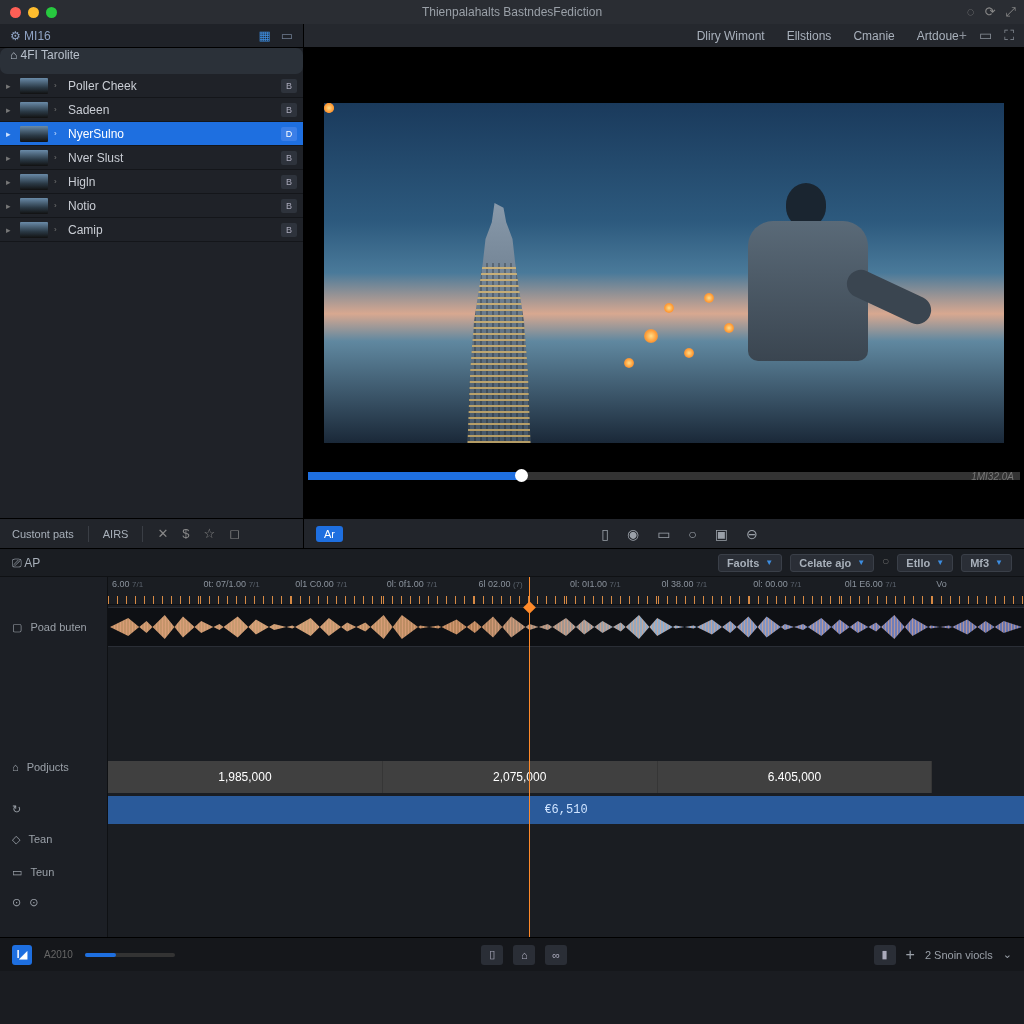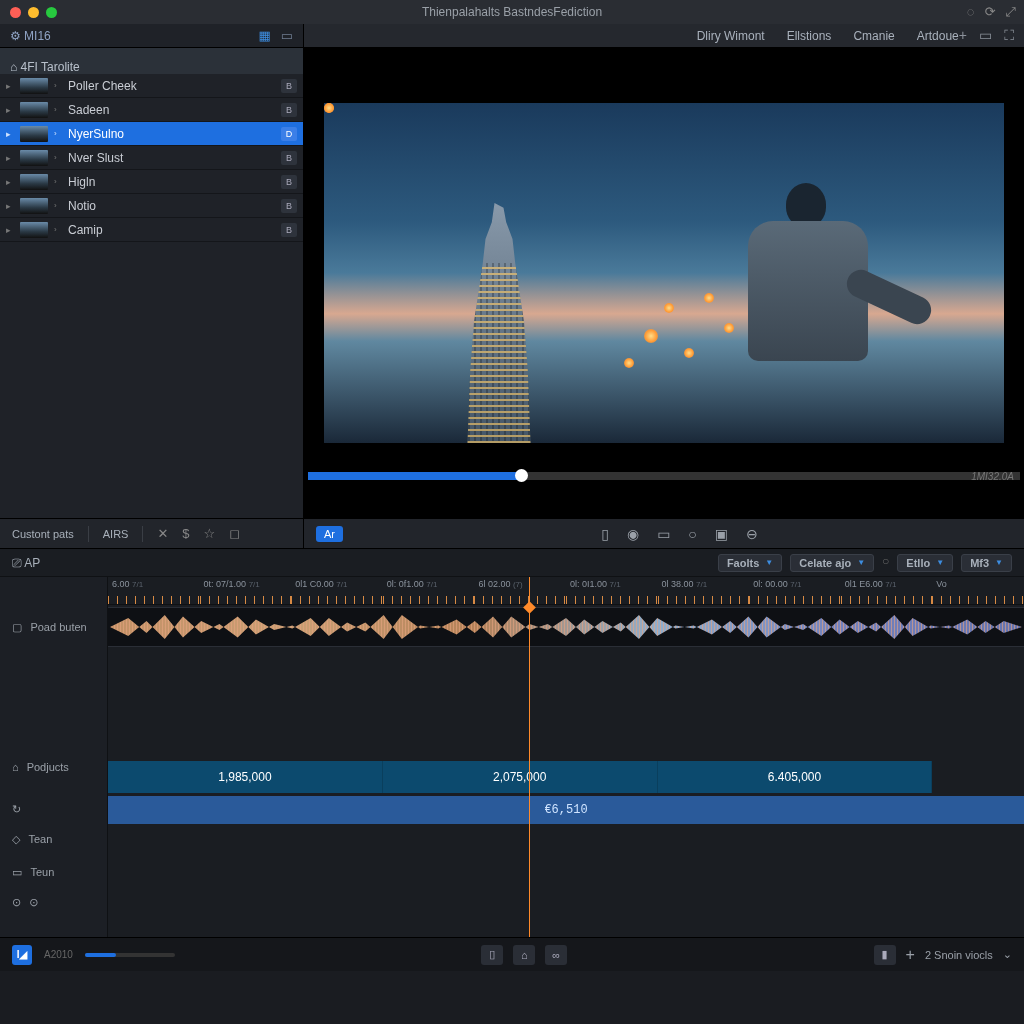--- a/index.html
+++ b/index.html
@@ -9,21 +9,21 @@
 .tl { width:11px; height:11px; border-radius:50%; }
 .tl.red{background:#ff5f56;} .tl.yellow{background:#ffbd2e;} .tl.green{background:#27c93f;}
 .titlebar-title { position:absolute; left:50%; transform:translateX(-50%); color:#9aa0a8; font-size:12px; }
 .titlebar-icons { position:absolute; right:8px; display:flex; gap:10px; color:#888; font-size:13px;}
 .row { display:flex; }
 .left-col { width:304px; background:#1f2228; border-right:1px solid #000; display:flex; flex-direction:column; }
 .right-col { flex:1; display:flex; flex-direction:column; background:#0c0d10; }
 .left-tabs { height:24px; display:flex; align-items:center; justify-content:space-between; padding:0 10px; border-bottom:1px solid #000;}
 .left-tabs .lab { color:#8fa3c4; font-size:12px;}
 .left-tabs .icns { display:flex; gap:10px; font-size:13px; color:#6f7d91;}
-.left-header { height:26px; background:#2b3139; display:flex; align-items:flex-end; padding:0 10px; color:#b8c0cb; font-size:12px; gap:6px;}
+.left-header { height:26px; background:#2b3139; display:flex; align-items:flex-start; padding:0 10px; color:#b8c0cb; font-size:12px; gap:6px;border-radius:7px;}
 .clip-list { }
 .clip-row { height:24px; display:flex; align-items:center; padding:0 6px; gap:6px; border-bottom:1px solid #14161a; cursor:pointer; }
 .clip-row.selected { background:#1e6fe0; color:#fff; }
 .clip-row .arrow { width:8px; color:#777; font-size:9px;}
 .clip-row.selected .arrow { color:#cde1ff; }
 .thumb { width:28px; height:16px; background:linear-gradient(180deg,#6a8ba8 0%,#2a3945 60%,#111 100%); border-radius:1px; flex-shrink:0;}
 .chev { width:8px; color:#777; font-size:8px;}
 .clip-row.selected .chev{ color:#cde1ff;}
 .clip-name { flex:1; font-size:12px; }
 .badge { width:16px; height:14px; background:#2e333c; color:#aab; font-size:9px; display:flex; align-items:center; justify-content:center; border-radius:2px;}
@@ -77,21 +77,21 @@
   linear-gradient(90deg,#d8a070 0%,#e0b080 20%,#c89060 40%,#a0c0e0 60%,#8090d0 80%,#7080c0 100%);
   opacity:0.9; clip-path:polygon(0 50%,2% 20%,4% 70%,6% 10%,8% 85%,10% 30%,12% 60%,14% 15%,16% 75%,18% 40%,20% 55%,22% 20%,24% 80%,26% 35%,28% 65%,30% 10%,32% 90%,34% 45%,36% 55%,38% 25%,40% 70%,42% 15%,44% 85%,46% 40%,48% 60%,50% 20%,52% 75%,54% 30%,56% 65%,58% 10%,60% 80%,62% 45%,64% 55%,66% 25%,68% 70%,70% 15%,72% 85%,74% 40%,76% 60%,78% 20%,80% 75%,82% 30%,84% 65%,86% 10%,88% 80%,90% 45%,92% 55%,94% 25%,96% 70%,98% 30%,100% 50%,100% 50%,0 50%);}
 .wave.mirror{ transform:scaleY(-1);}
 .spacer-track { height:88px;}
 .green-track { height:60px; position:relative;}
 .green-clip { position:absolute; left:0; width:78%; top:0; bottom:0; background:#2db88f; border:1px solid #1a8a68;}
 .green-clip .tc { position:absolute; top:2px; font-size:10px; color:#0a4a38;}
 .green-clip .wnoise { position:absolute; top:14px; left:2px; right:2px; height:10px; background:repeating-linear-gradient(90deg,#e8fff5 0 1px,transparent 1px 2px); opacity:0.7;}
 .green-clip .dots { position:absolute; bottom:8px; left:8px; right:8px; height:14px; color:#0a5a44; font-size:10px; letter-spacing:8px; white-space:nowrap; overflow:hidden;}
 .red-track { height:32px; position:relative; margin-top:4px;}
-.red-clip { position:absolute; left:0; width:90%; top:0; bottom:0; background:#0c4a6e; display:flex;}
+.red-clip { position:absolute; left:0; width:90%; top:0; bottom:0; background:#404040; display:flex;}
 .red-seg { flex:1; text-align:center; font-size:12px; color:#fff; line-height:32px; border-right:1px solid rgba(0,0,0,0.15);}
 .blue-track { height:28px; position:relative; margin-top:3px;}
 .blue-clip { position:absolute; left:0; right:0; top:0; bottom:0; background:#2a5a9a; color:#cfe4ff; text-align:center; line-height:28px; font-size:12px;font-family:Liberation Mono, monospace;}
 .playhead { position:absolute; top:0; bottom:0; width:1px; background:#ff8a2a; left:46%;}
 .playhead::before { content:''; position:absolute; top:26px; left:-4px; width:9px; height:9px; background:#ff8a2a; transform:rotate(45deg);}
 .footer { height:34px; background:#15171b; border-top:1px solid #000; display:flex; align-items:center; padding:0 12px; gap:12px;}
 .logo { width:20px; height:20px; background:#1e6fe0; border-radius:3px; display:flex; align-items:center; justify-content:center; color:#fff; font-size:10px; font-weight:bold;}
 .ft-slider { width:90px; height:4px; background:#333; border-radius:2px; position:relative;}
 .ft-slider::after{content:'';position:absolute;left:0;width:35%;height:100%;background:#1e6fe0;border-radius:2px;}
 .ft-center { flex:1; display:flex; justify-content:center; gap:10px;}

